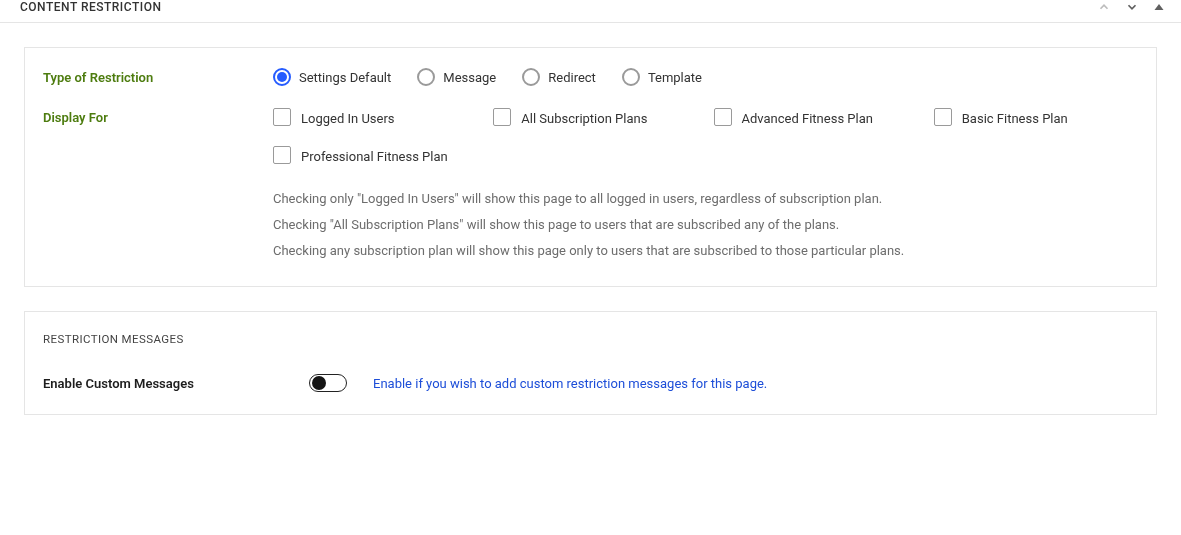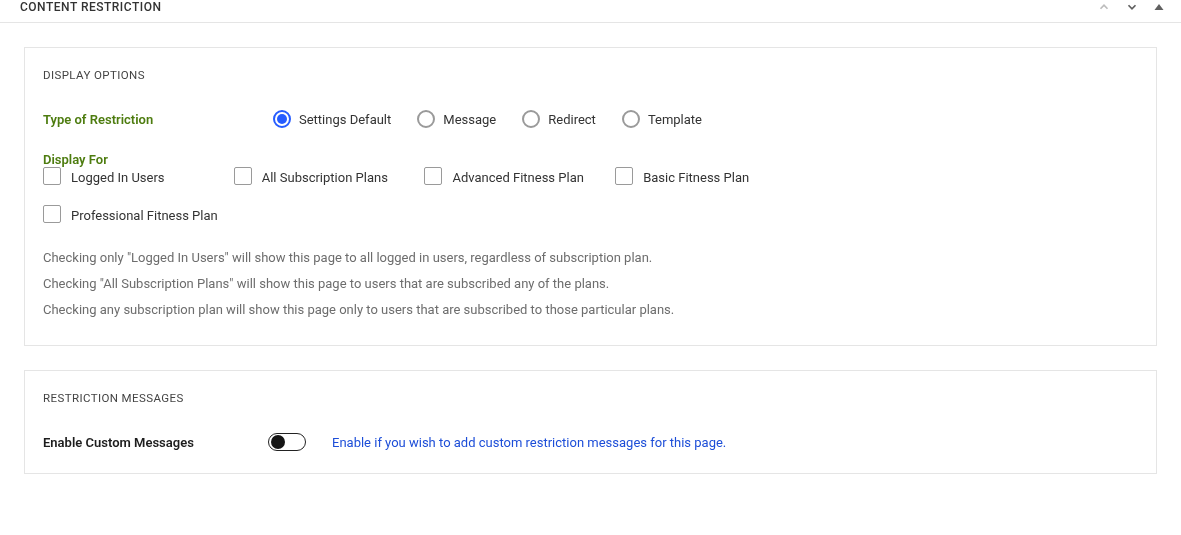--- a/index.html
+++ b/index.html
@@ -108,21 +108,21 @@
     border-radius: 2px;
     background: #fff;
   }
   .check-text { font-size: 13px; color: #333; }
   .help-lines { color: #6d6d6d; font-size: 13px; line-height: 2; }
   .toggle-row {
     display: flex;
     align-items: center;
   }
   .toggle-label {
-    width: 225px;
+    width: 266px;
     flex-shrink: 0;
     font-size: 13px;
     color: #1d1d1d;
     font-weight: 600;
   }
   .toggle-ctl {
     width: 38px; height: 18px;
     border: 1px solid #222;
     border-radius: 10px;
     position: relative;
@@ -159,21 +159,20 @@
       <svg width="12" height="12" viewBox="0 0 24 24" fill="currentColor">
           <polygon points="12 6 21 18 3 18"></polygon>
         </svg>
     </span>
   </div>
 </div>
 
 <div class="panel-body">
 
   <div class="card">
-    <div class="card-title">DISPLAY OPTIONS</div>
 
     <div class="row">
       <div class="row-label">Type of Restriction</div>
       <div class="row-content radios">
         <label class="radio-wrap">
           <span class="radio-circ sel"></span>
           <span class="radio-text">Settings Default</span>
         </label>
         <label class="radio-wrap">
           <span class="radio-circ"></span>
@@ -183,21 +182,21 @@
           <span class="radio-circ"></span>
           <span class="radio-text">Redirect</span>
         </label>
         <label class="radio-wrap">
           <span class="radio-circ"></span>
           <span class="radio-text">Template</span>
         </label>
       </div>
     </div>
 
-    <div class="row" style="margin-bottom:0;flex-direction:column;">
+    <div class="row" style="margin-bottom:0;">
       <div class="row-label">Display For</div>
       <div class="row-content">
         <div class="checks">
           <label class="check-wrap">
             <span class="check-box"></span>
             <span class="check-text">Logged In Users</span>
           </label>
           <label class="check-wrap">
             <span class="check-box"></span>
             <span class="check-text">All Subscription Plans</span>

